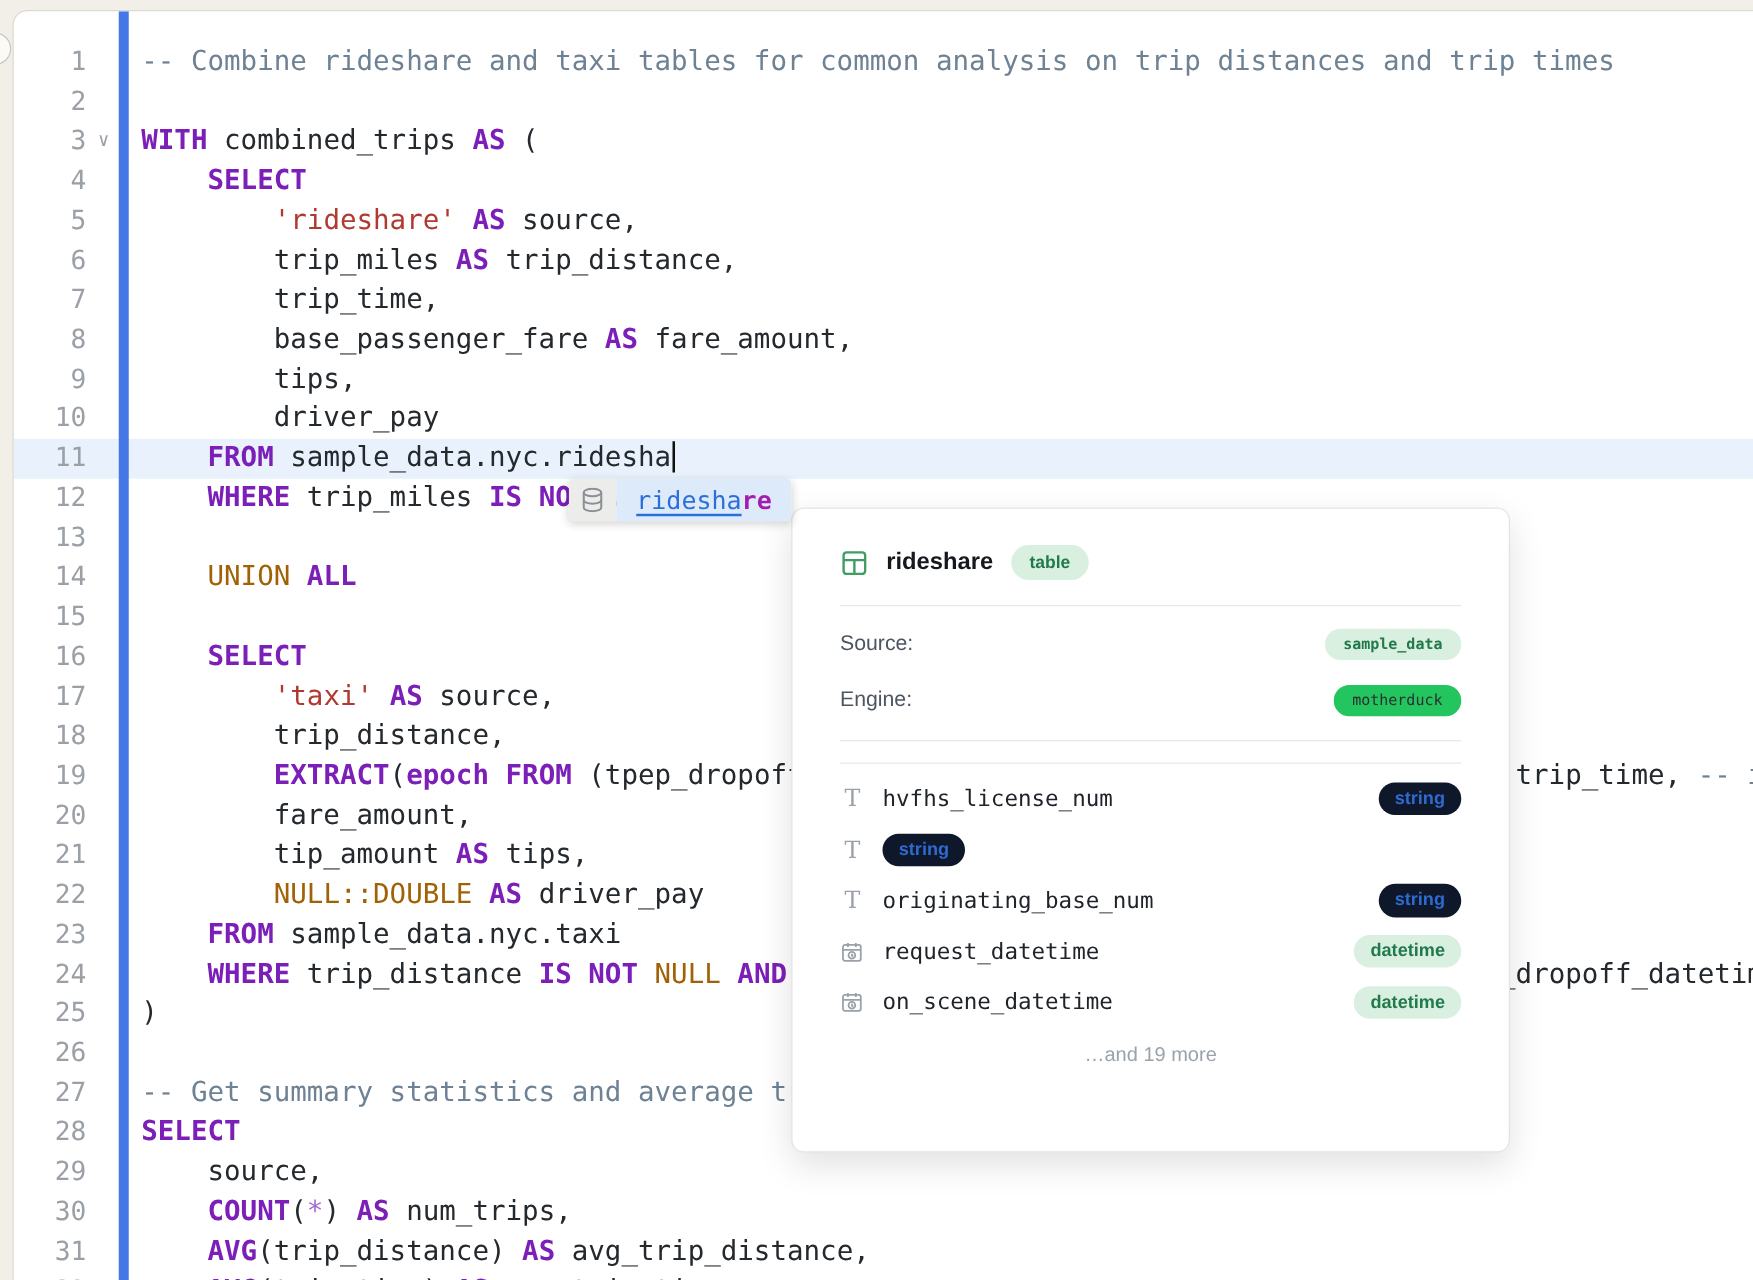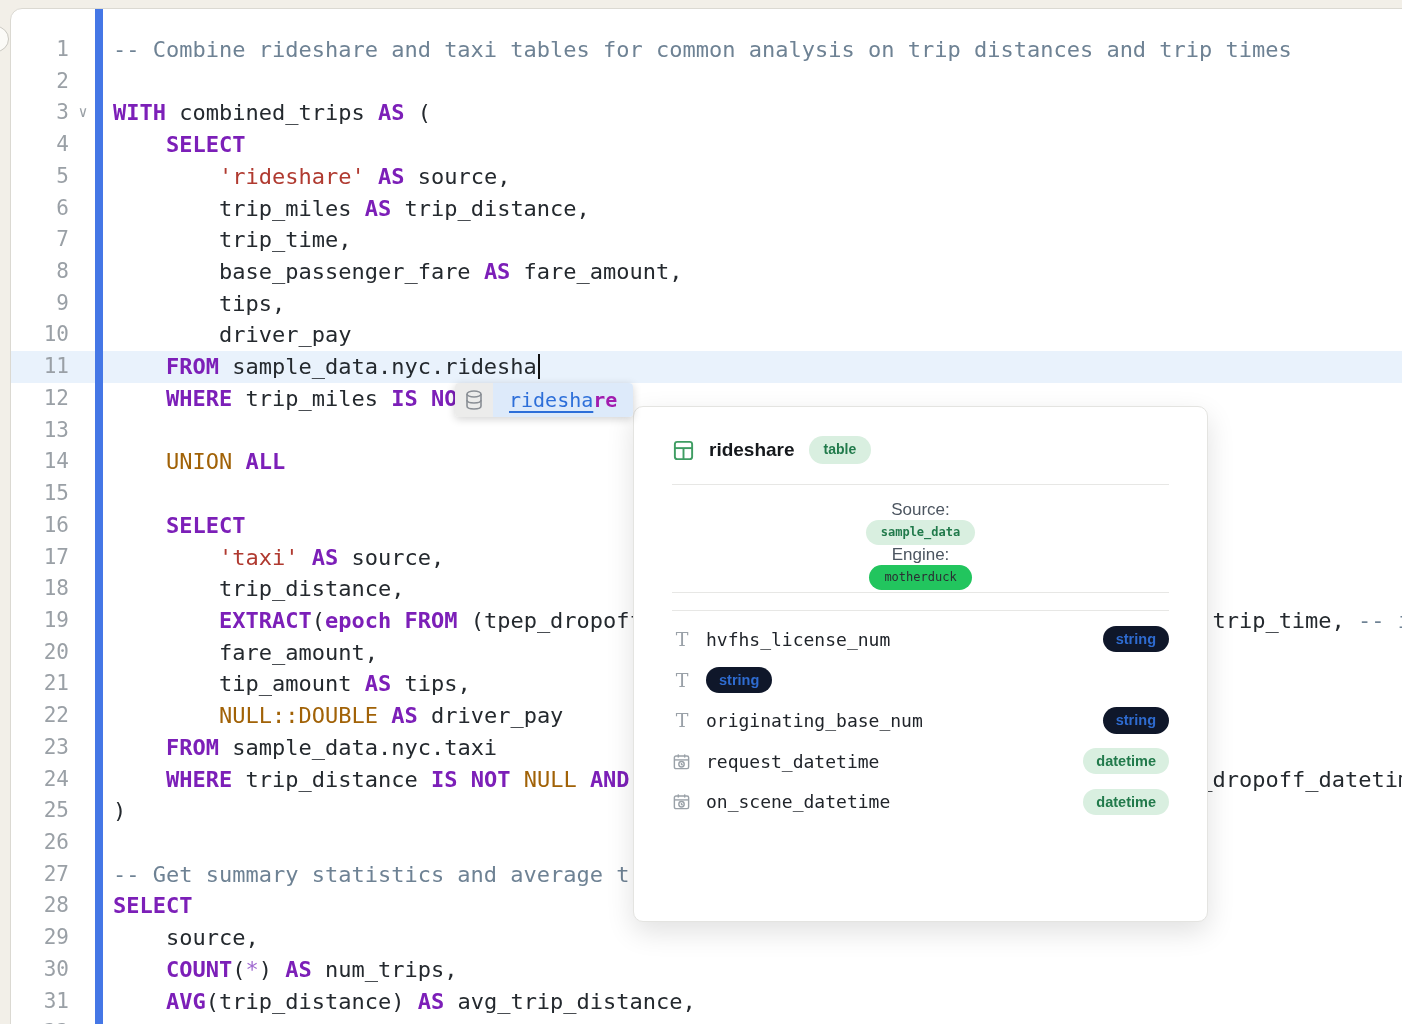--- a/index.html
+++ b/index.html
@@ -51,21 +51,21 @@
   .panel-header { display:flex; align-items:center; gap:14px; height:34px; }
   .panel-title { font-size:19px; font-weight:bold; color:#15181c; }
   .pill { display:inline-block; border-radius:999px; padding:5px 15px;
     font-size:14px; font-weight:bold; line-height:1.25; }
   .pill-green { background:#d9efe0; color:#217a4b; }
   .pill-blue  { background:#0f172a; color:#2e6bd0; }
   .pill-gray  { background:#22c55e; color:#2b2f33; font-weight:normal; }
   .pill-mono  { font-family:"DejaVu Sans Mono", monospace; font-size:12px; }
   .divider { border-top:1px solid #e7e7e5; margin:17px 0 0 0; }
   .info-row { display:flex; align-items:center; justify-content:space-between;
-    margin-top:15px; height:30px;flex-direction:column; }
+    margin-top:15px; height:30px; }
   .info-label { font-size:17px; color:#4c5560; }
   .count-row { display:flex; align-items:center; gap:10px; margin-top:14px; height:28px;
     font-size:17px; color:#4c5560; }
   .col-row { display:flex; align-items:center; height:40.6px; }
   .col-rows { margin-top:8px; }
   .col-icon { width:20px; margin-right:14px; color:#9aa1a8; text-align:center;
     font-family:"DejaVu Serif", serif; font-size:18px; }
   .col-name { flex:1; font-family:"DejaVu Sans Mono", monospace; font-size:18px;
     color:#20242a; }
   .col-pill { font-size:14.5px; padding:4px 13px; }
@@ -198,13 +198,14 @@
             <line x1="16" y1="3" x2="16" y2="7"></line>
             <circle cx="12" cy="15.5" r="3.4"></circle>
             <path d="M12 13.8 v1.9 l1.4 .9"></path>
           </svg>
         </span>
         <span class="col-name">on_scene_datetime</span>
         <span class="pill col-pill pill-green">datetime</span>
       </div>
     </div>
 
+  <div class="more-row">…and 19 more</div>
 </div>
 
 </body></html>

